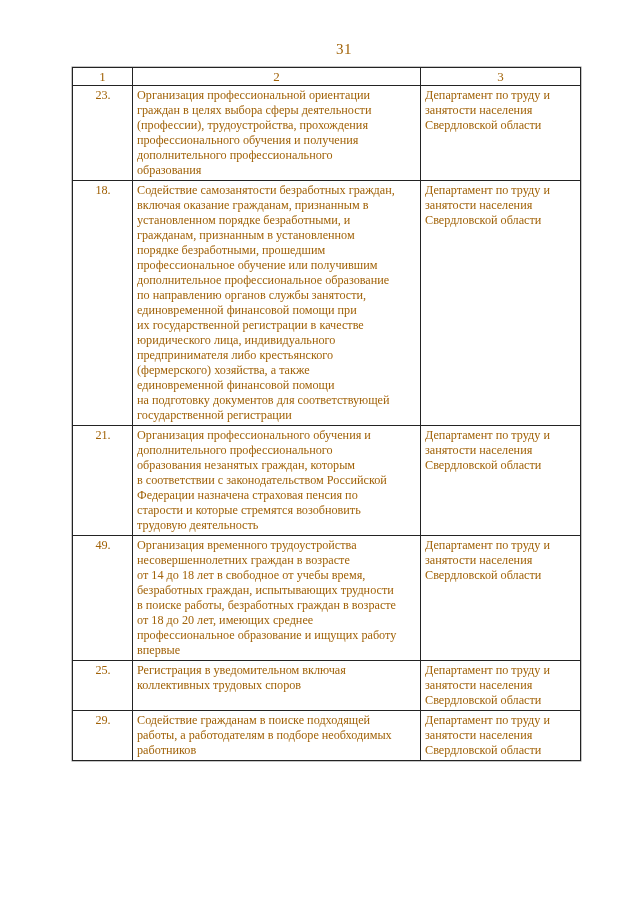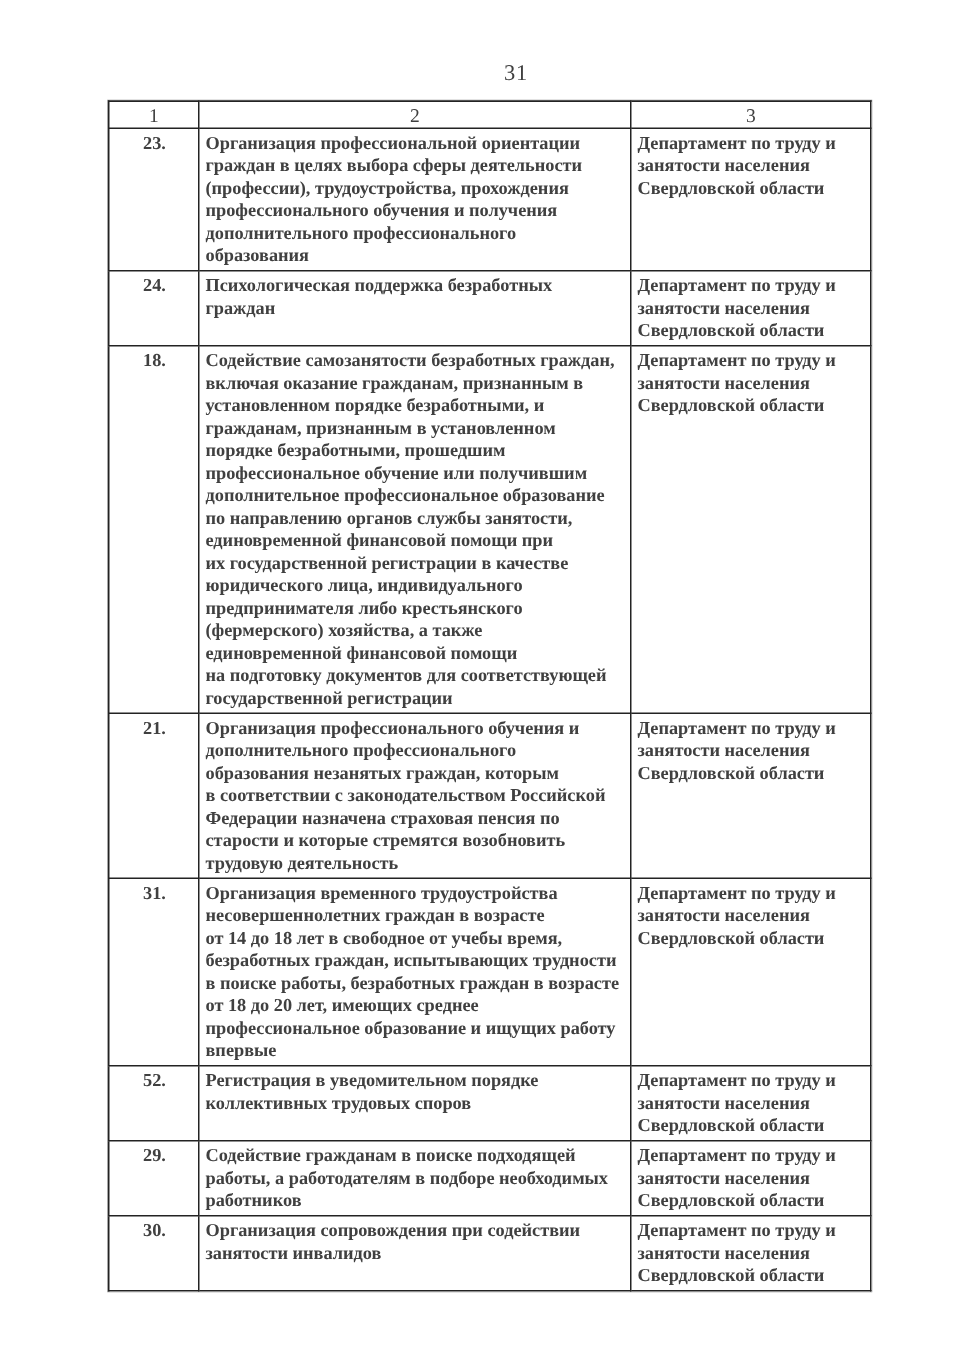--- a/index.html
+++ b/index.html
@@ -6,21 +6,21 @@
     margin: 0;
     padding: 0;
     background: #ffffff;
   }
   .sheet {
     position: relative;
     width: 640px;
     height: 893px;
     background: #ffffff;
     font-family: "Liberation Serif", "DejaVu Serif", serif;
-    color: #404040;
+    color: #a16207;
     overflow: hidden;
   }
   .page-number {
     position: absolute;
     top: 41px;
     left: 0;
     width: 688px;           
     text-align: center;
     font-size: 15px;
     letter-spacing: 0.5px;
@@ -36,21 +36,21 @@
   table.doc-table col.c-num  { width: 60px; }
   table.doc-table col.c-func { width: 288px; }
   table.doc-table col.c-auth { width: 160px; }
 
   table.doc-table th,
   table.doc-table td {
     border: 1.6px solid #232323;
     vertical-align: top;
     font-size: 12.2px;
     line-height: 15px;
-    font-weight: bold;
+    font-weight: normal;
     padding: 2px 3px 2px 4px;
     white-space: pre-line;
     overflow: hidden;
   }
   table.doc-table th {
     text-align: center;
     font-size: 13px;
     line-height: 15px;
     padding: 1px 0 1px 0;
     font-weight: normal;
@@ -93,28 +93,20 @@
 граждан в целях выбора сферы деятельности
 (профессии), трудоустройства, прохождения
 профессионального обучения и получения
 дополнительного профессионального
 образования</td>
         <td class="cell-auth">Департамент по труду и
 занятости населения
 Свердловской области</td>
       </tr>
       <tr>
-        <td class="cell-num">24.</td>
-        <td class="cell-func">Психологическая поддержка безработных
-граждан</td>
-        <td class="cell-auth">Департамент по труду и
-занятости населения
-Свердловской области</td>
-      </tr>
-      <tr>
         <td class="cell-num">18.</td>
         <td class="cell-func">Содействие самозанятости безработных граждан,
 включая оказание гражданам, признанным в
 установленном порядке безработными, и
 гражданам, признанным в установленном
 порядке безработными, прошедшим
 профессиональное обучение или получившим
 дополнительное профессиональное образование
 по направлению органов службы занятости,
 единовременной финансовой помощи при
@@ -136,54 +128,46 @@
 образования незанятых граждан, которым
 в соответствии с законодательством Российской
 Федерации назначена страховая пенсия по
 старости и которые стремятся возобновить
 трудовую деятельность</td>
         <td class="cell-auth">Департамент по труду и
 занятости населения
 Свердловской области</td>
       </tr>
       <tr>
-        <td class="cell-num">31.</td>
+        <td class="cell-num">49.</td>
         <td class="cell-func">Организация временного трудоустройства
 несовершеннолетних граждан в возрасте
 от 14 до 18 лет в свободное от учебы время,
 безработных граждан, испытывающих трудности
 в поиске работы, безработных граждан в возрасте
 от 18 до 20 лет, имеющих среднее
 профессиональное образование и ищущих работу
 впервые</td>
         <td class="cell-auth">Департамент по труду и
 занятости населения
 Свердловской области</td>
       </tr>
       <tr>
-        <td class="cell-num">52.</td>
-        <td class="cell-func">Регистрация в уведомительном порядке
+        <td class="cell-num">25.</td>
+        <td class="cell-func">Регистрация в уведомительном включая
 коллективных трудовых споров</td>
         <td class="cell-auth">Департамент по труду и
 занятости населения
 Свердловской области</td>
       </tr>
       <tr>
         <td class="cell-num">29.</td>
         <td class="cell-func">Содействие гражданам в поиске подходящей
 работы, а работодателям в подборе необходимых
 работников</td>
         <td class="cell-auth">Департамент по труду и
 занятости населения
 Свердловской области</td>
       </tr>
-      <tr>
-        <td class="cell-num">30.</td>
-        <td class="cell-func">Организация сопровождения при содействии
-занятости инвалидов</td>
-        <td class="cell-auth">Департамент по труду и
-занятости населения
-Свердловской области</td>
-      </tr>
     </tbody>
   </table>
 
 </div>
 
 </body></html>

